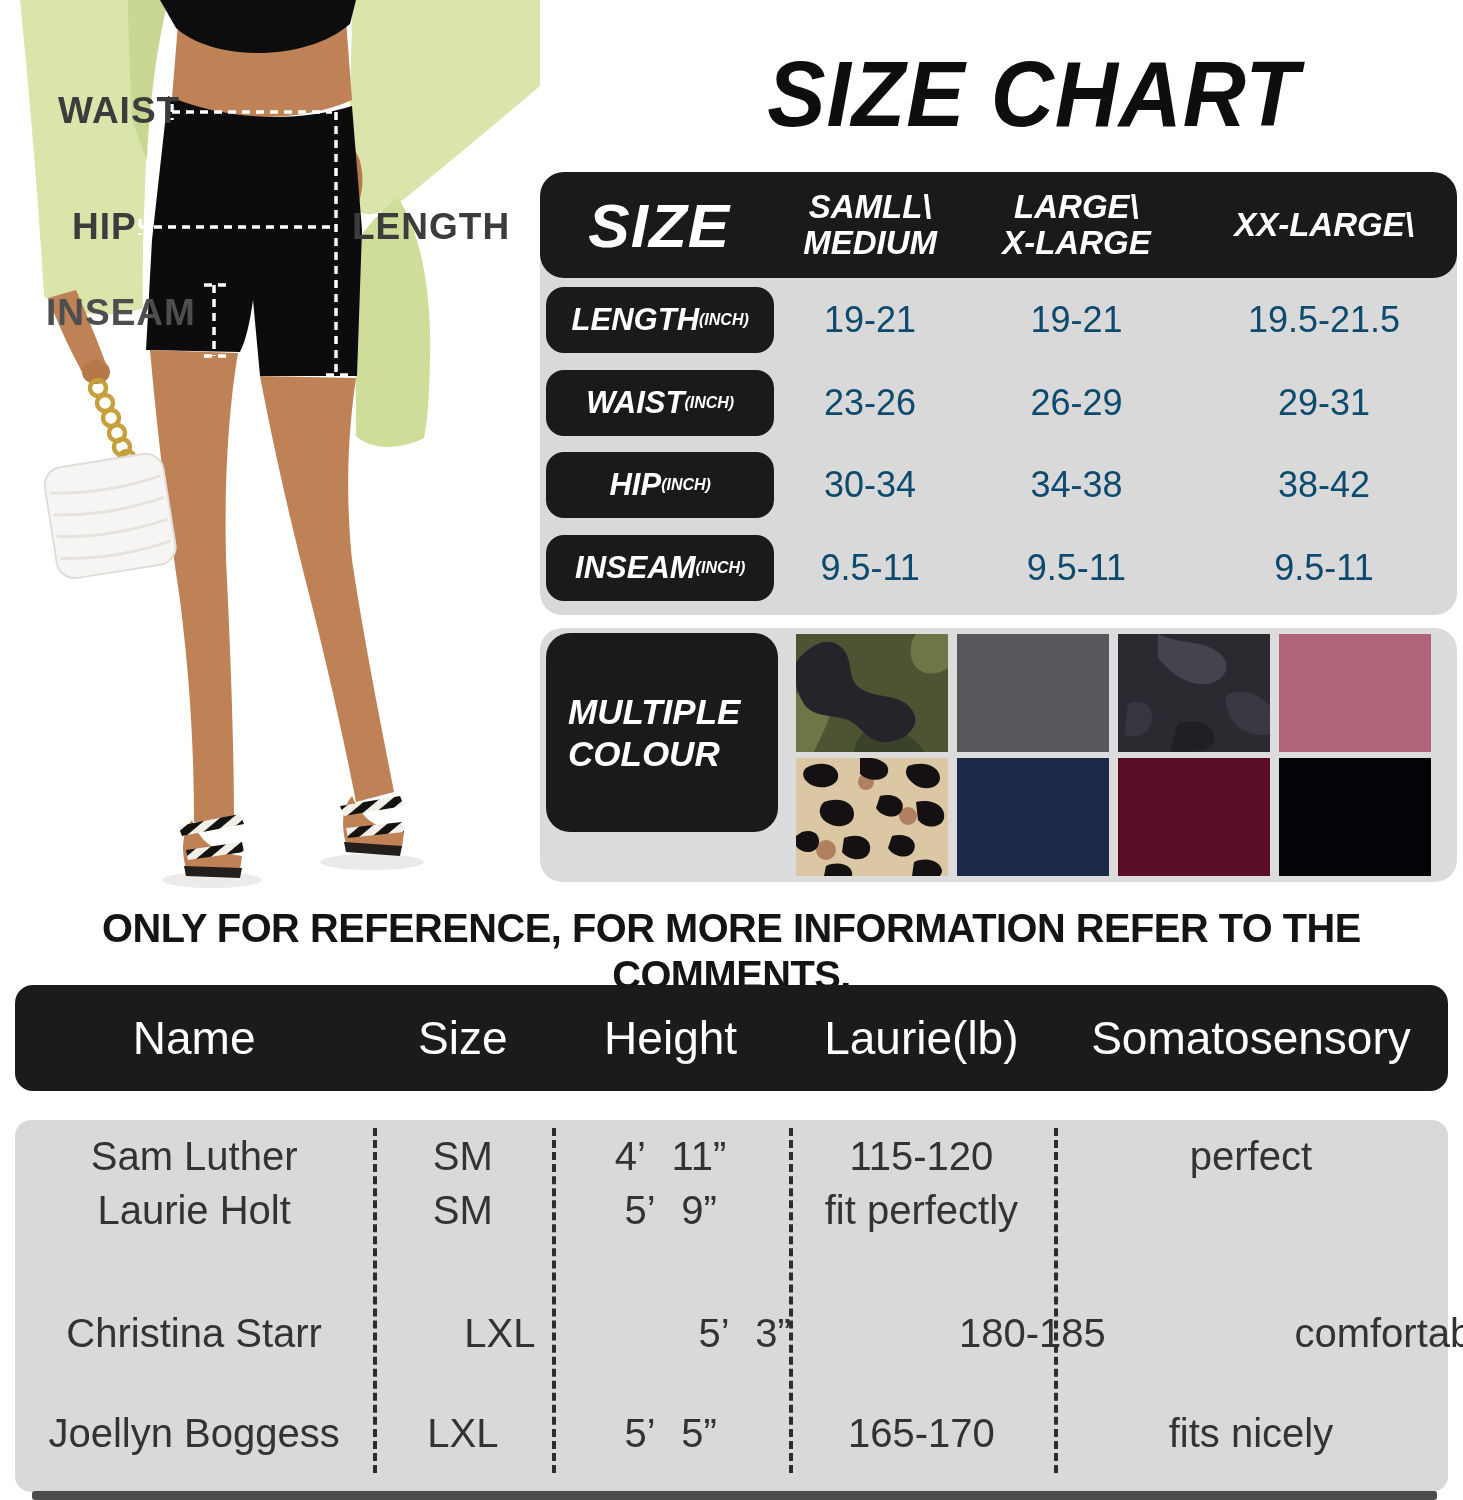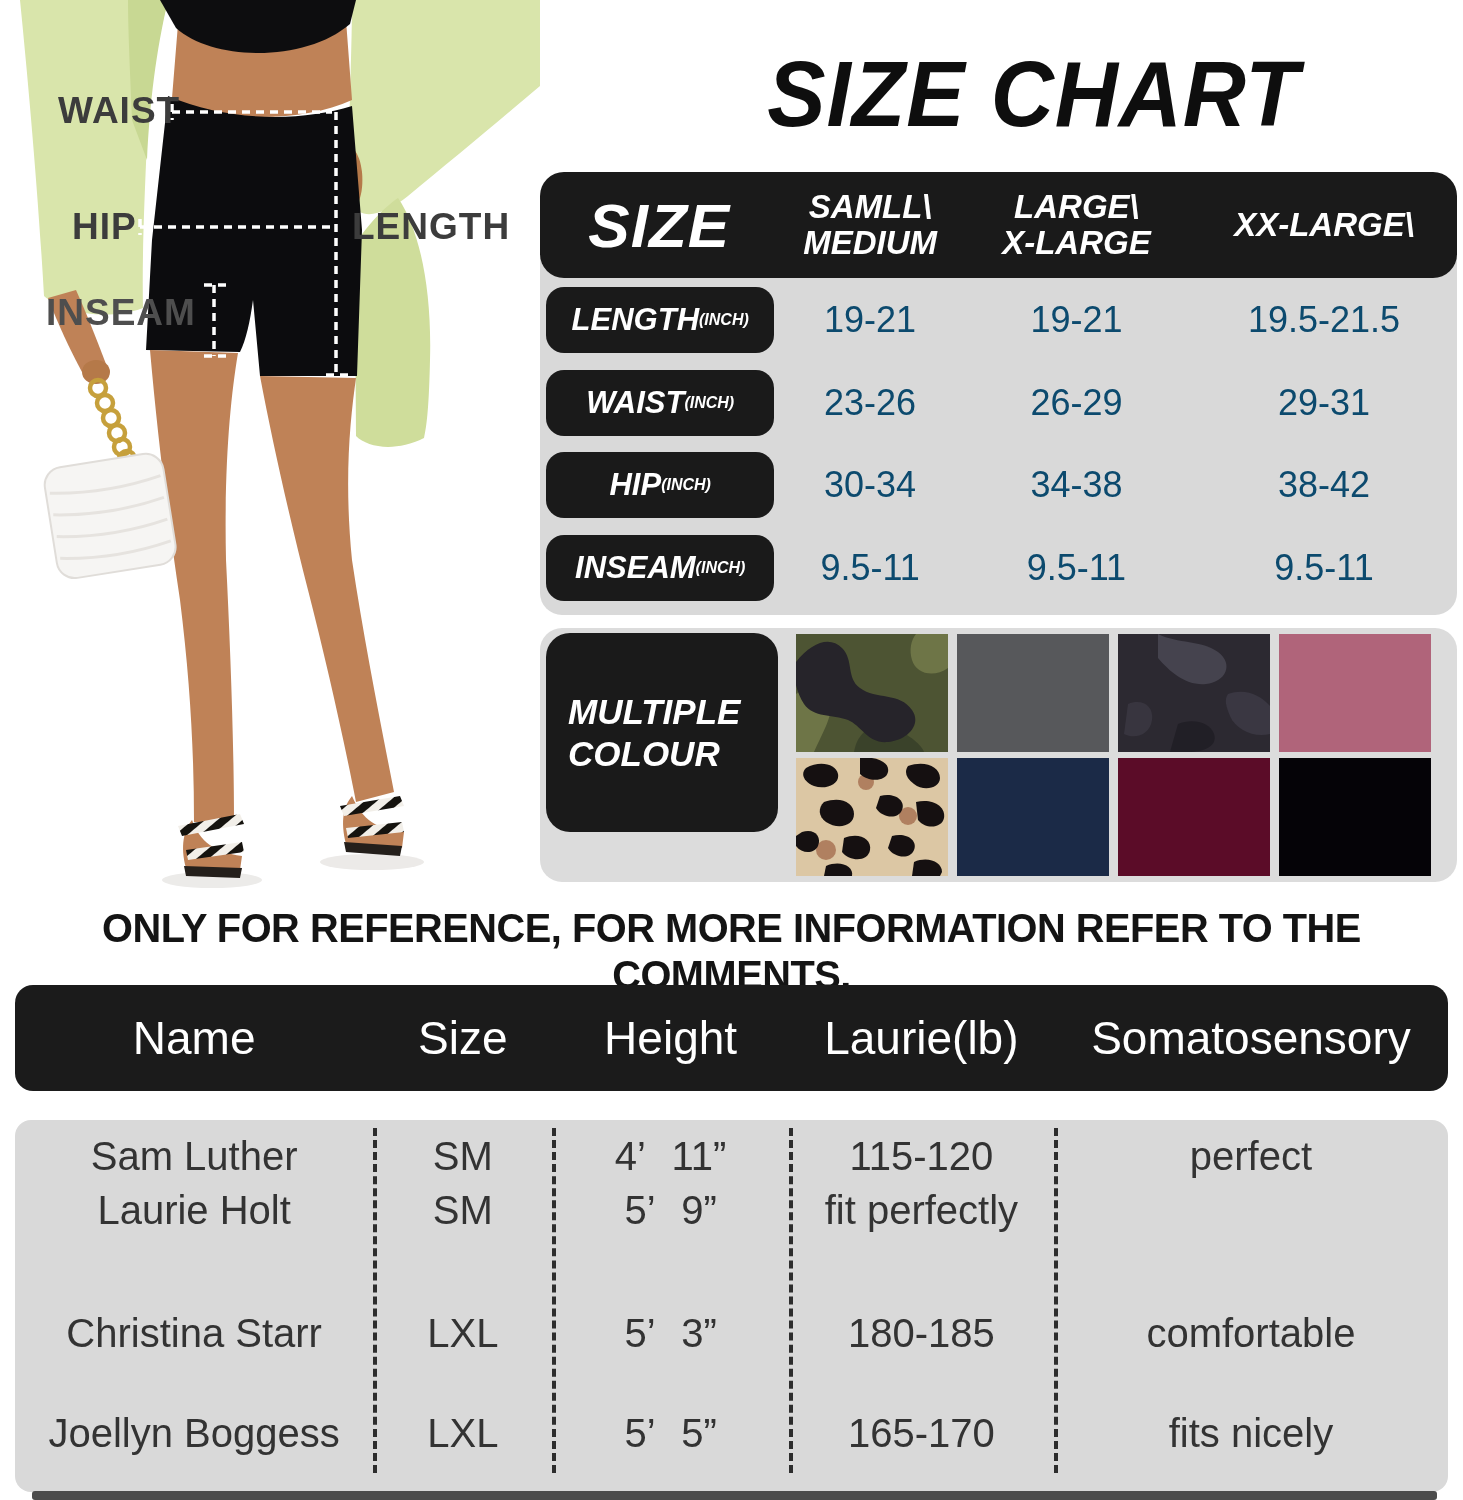--- a/index.html
+++ b/index.html
@@ -78,21 +78,21 @@
     background:#d9d9d9;border-radius:16px;}
   .ft-sep{position:absolute;top:1128px;height:345px;width:0;
     border-left:4px dashed #2d2d2d;z-index:2;}
   .ft-sep-0{left:373px;} .ft-sep-1{left:552px;} .ft-sep-2{left:789px;} .ft-sep-3{left:1054px;}
   .ft-row{
     position:absolute;left:15px;width:1433px;height:60px;display:grid;
     grid-template-columns:25% 12.5% 16.5% 18.5% 27.5%;align-items:center;z-index:1;
   }
   .ft-row div{font-size:40px;color:#333333;text-align:center;}
   .ft-row div:nth-child(3){word-spacing:16px;}
-  .ft-row-0{top:1126px;} .ft-row-1{top:1180px;} .ft-row-2{top:1303px;} .ft-row-3{top:1387px;margin-top:16px;}
+  .ft-row-0{top:1126px;} .ft-row-1{top:1180px;} .ft-row-2{top:1303px;gap:37px;} .ft-row-3{top:1387px;margin-top:16px;}
   .bottom-edge{position:absolute;left:32px;top:1491px;width:1405px;height:9px;
     background:#4c4c4c;border-radius:3px;}
 </style>
 </head>
 <body>
 
 <div class="canvas">
 
   <div class="photo">
     <svg viewBox="0 0 540 900" width="540" height="900">

